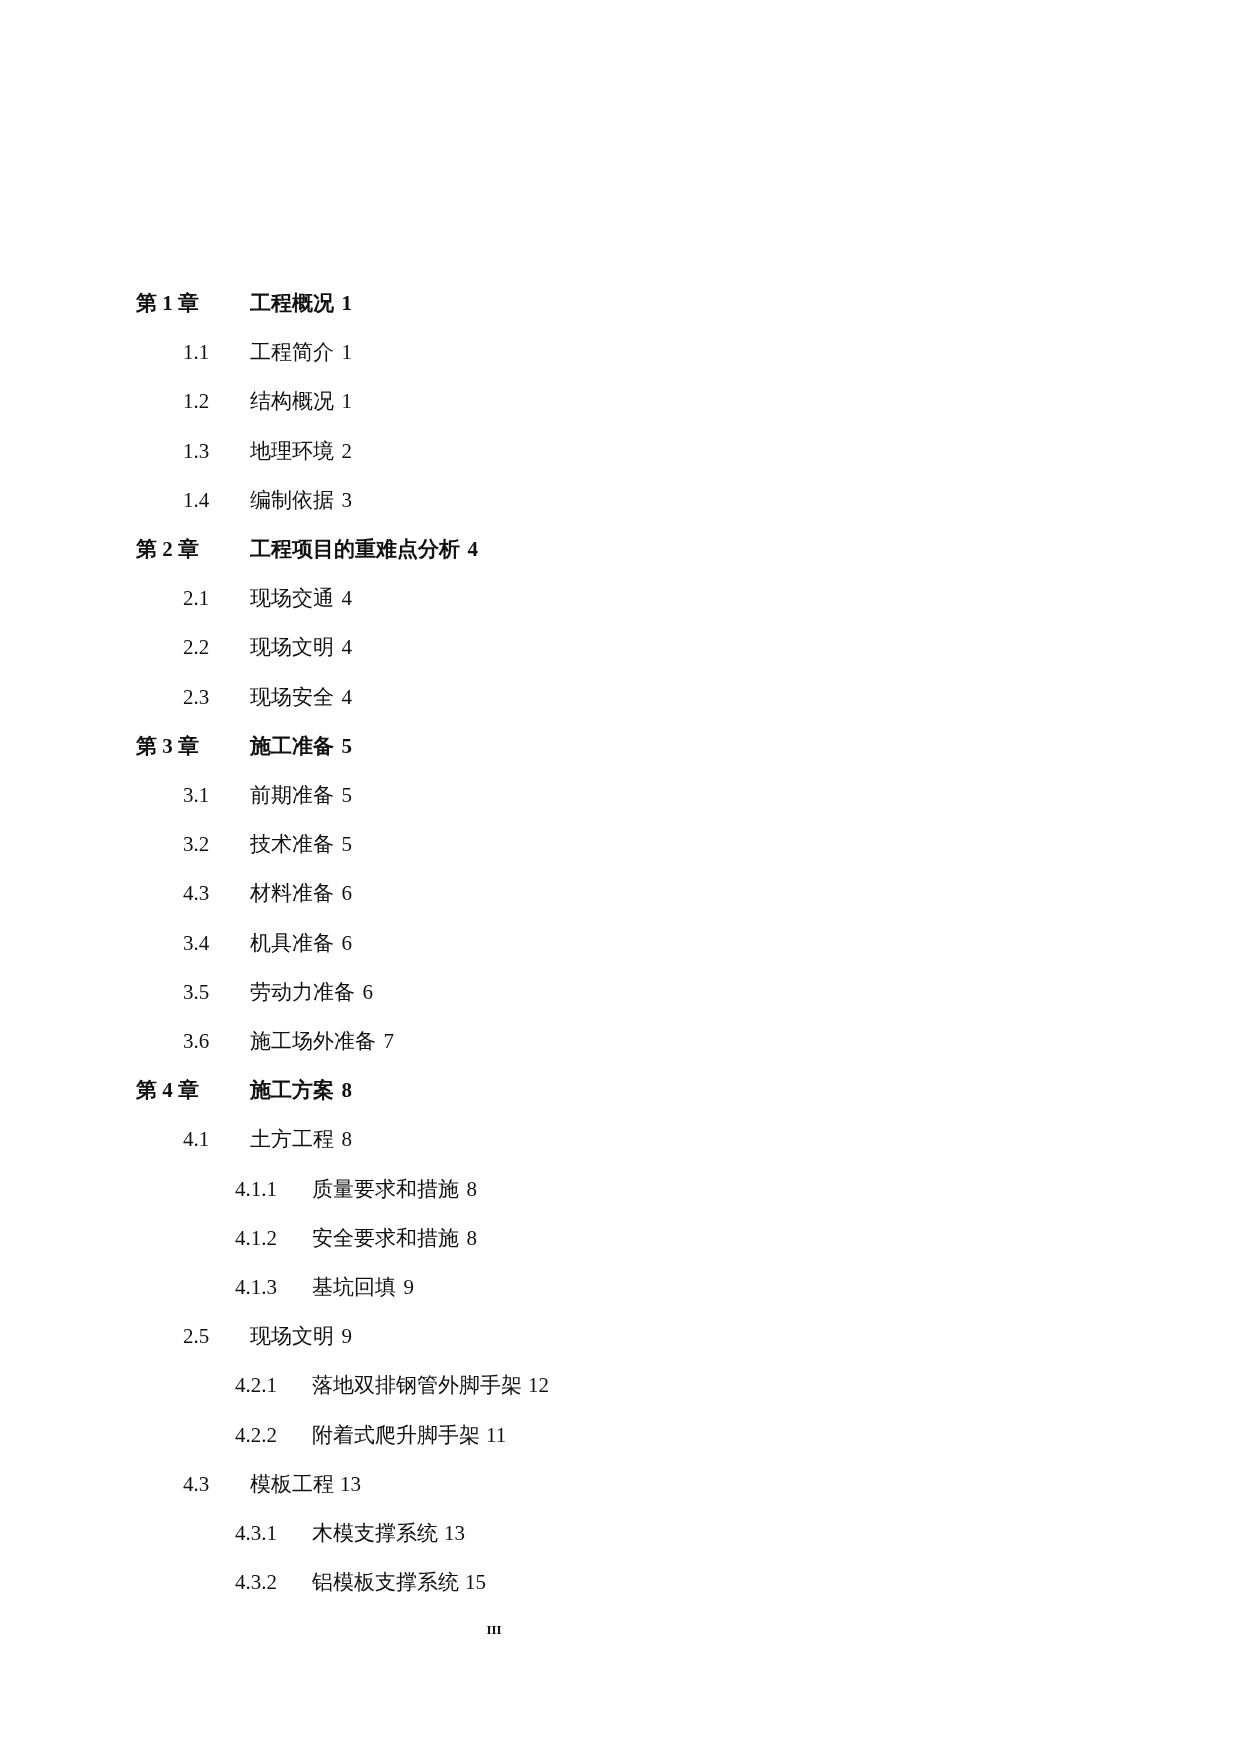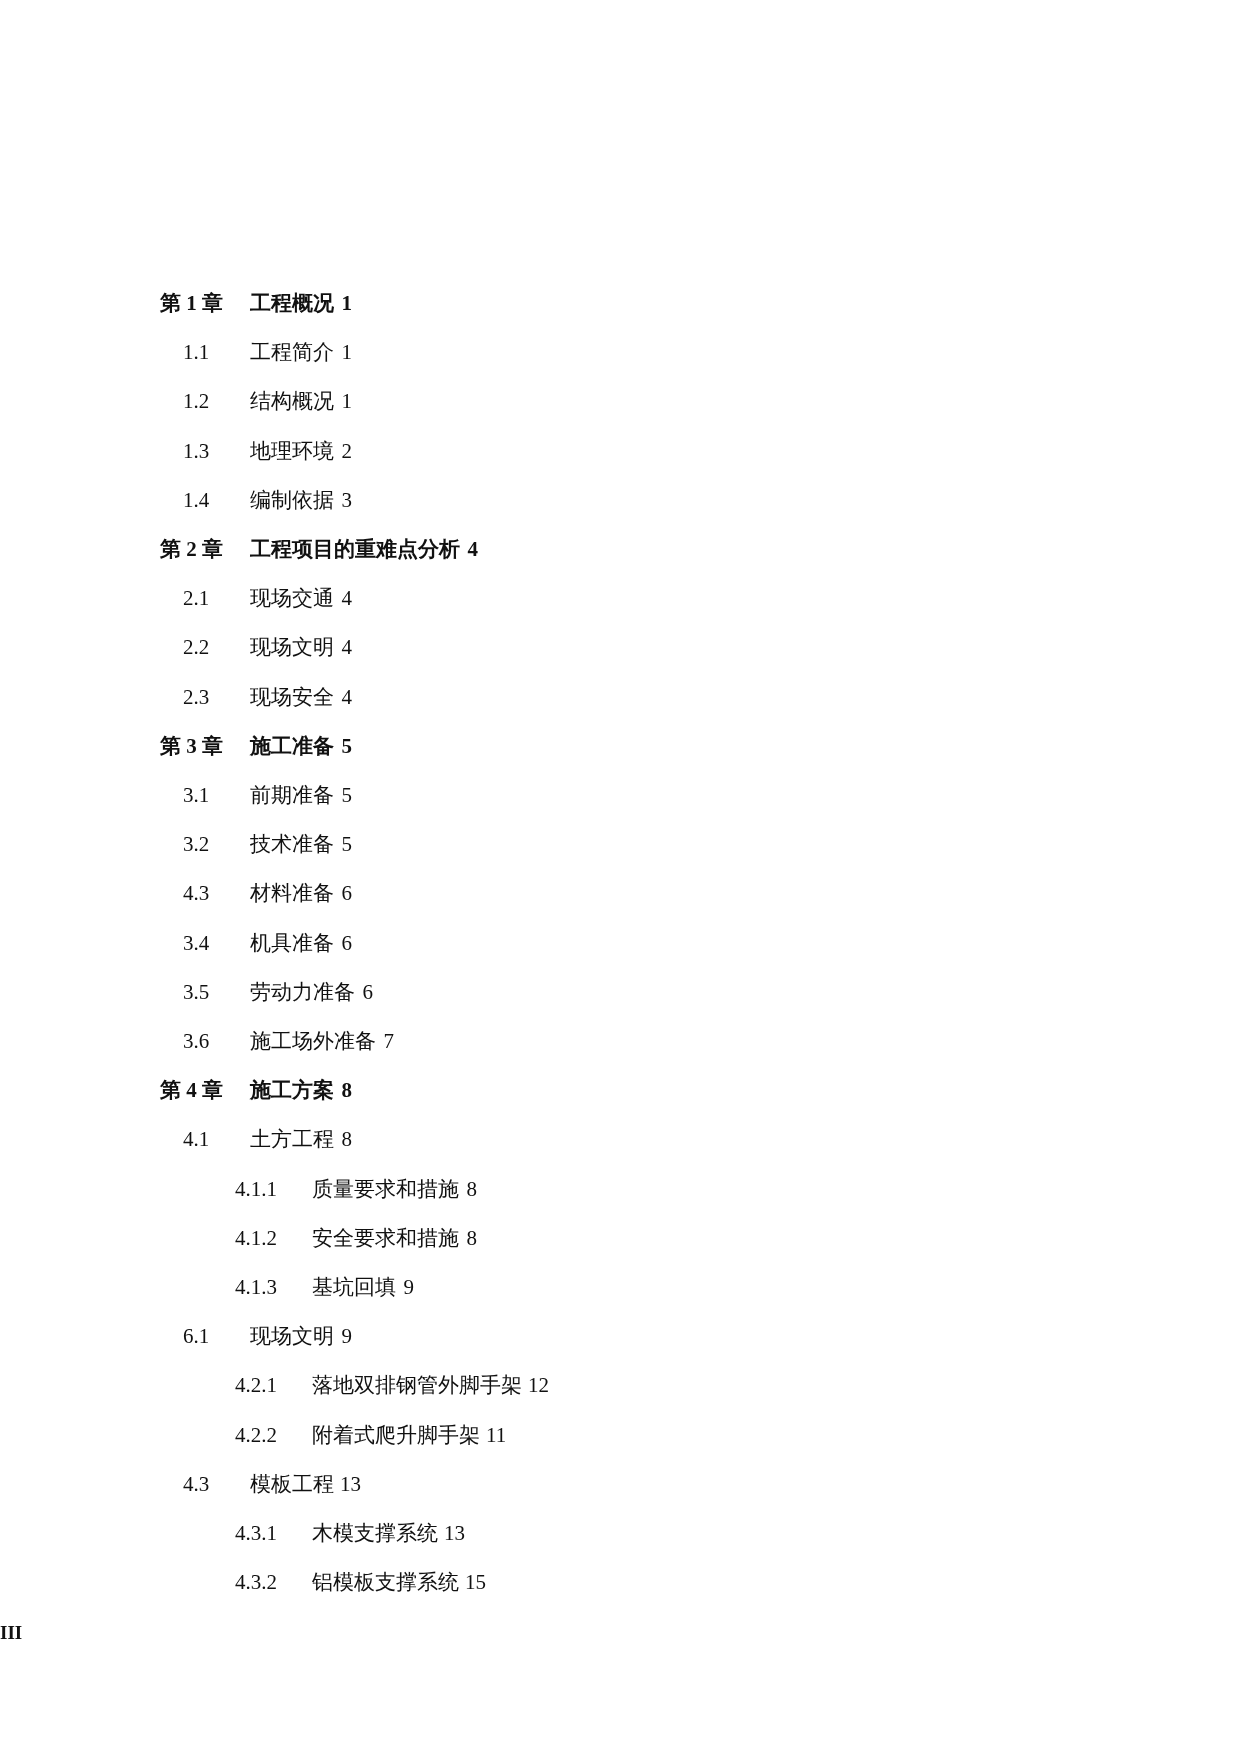--- a/index.html
+++ b/index.html
@@ -10,28 +10,28 @@
       font-size: 21px; line-height: 46px; }
     .row .num { white-space: nowrap; }
     .row .title { white-space: nowrap; padding-right: 2px; }
     .row .leader { flex: 1; overflow: hidden; white-space: nowrap; height: 46px;
       position: relative; }
     .row .leader::before { content: ""; position: absolute; left: 0; right: 4px; bottom: 14px;
       border-bottom: 2px dotted #222; }
     .row .page { white-space: nowrap; text-align: right; min-width: 12px; padding-left: 4px; }
     .row.lvl1 { font-weight: bold; }
     .row.lvl1 .leader::before { border-bottom: 3px dotted #111; }
-    .row.lvl1 .num { position: absolute; left: 160px; }
+    .row.lvl1 .num { position: absolute; left: 136px; }
     .row.lvl1 .body { position: absolute; left: 250px; right: 150px; display: flex; align-items: center; height: 46px; }
     .row.lvl2 .num { position: absolute; left: 183px; }
     .row.lvl2 .body { position: absolute; left: 250px; right: 150px; display: flex; align-items: center; height: 46px; }
     .row.lvl3 .num { position: absolute; left: 235px; font-family: Liberation Serif, serif; }
     .row.lvl3 .body { position: absolute; left: 312px; right: 150px; display: flex; align-items: center; height: 46px; }
-    .footer { position: absolute; top: 1622px; left: 0; width: 988px; text-align: left;
-      font-size: 19px; font-weight: bold; }
+    .footer { position: absolute; top: 1622px; left: 0; width: 988px; text-align: center;
+      font-size: 13px; font-weight: bold; }
   </style>
 </head>
 <body>
 
 <div class="toc">
   <div class="row lvl1" style="top:0px">
       <span class="num">第 1 章</span>
       <div class="body">
         <span class="title">工程概况</span>
         <span class="leader"></span>
@@ -192,21 +192,21 @@
     </div>
   <div class="row lvl3" style="top:984px">
       <span class="num">4.1.3</span>
       <div class="body">
         <span class="title">基坑回填</span>
         <span class="leader"></span>
         <span class="page">9</span>
       </div>
     </div>
   <div class="row lvl2" style="top:1033px">
-      <span class="num">6.1</span>
+      <span class="num">2.5</span>
       <div class="body">
         <span class="title">现场文明</span>
         <span class="leader"></span>
         <span class="page">9</span>
       </div>
     </div>
   <div class="row lvl3" style="top:1082px">
       <span class="num">4.2.1</span>
       <div class="body">
         <span class="title">落地双排钢管外脚手架</span>

